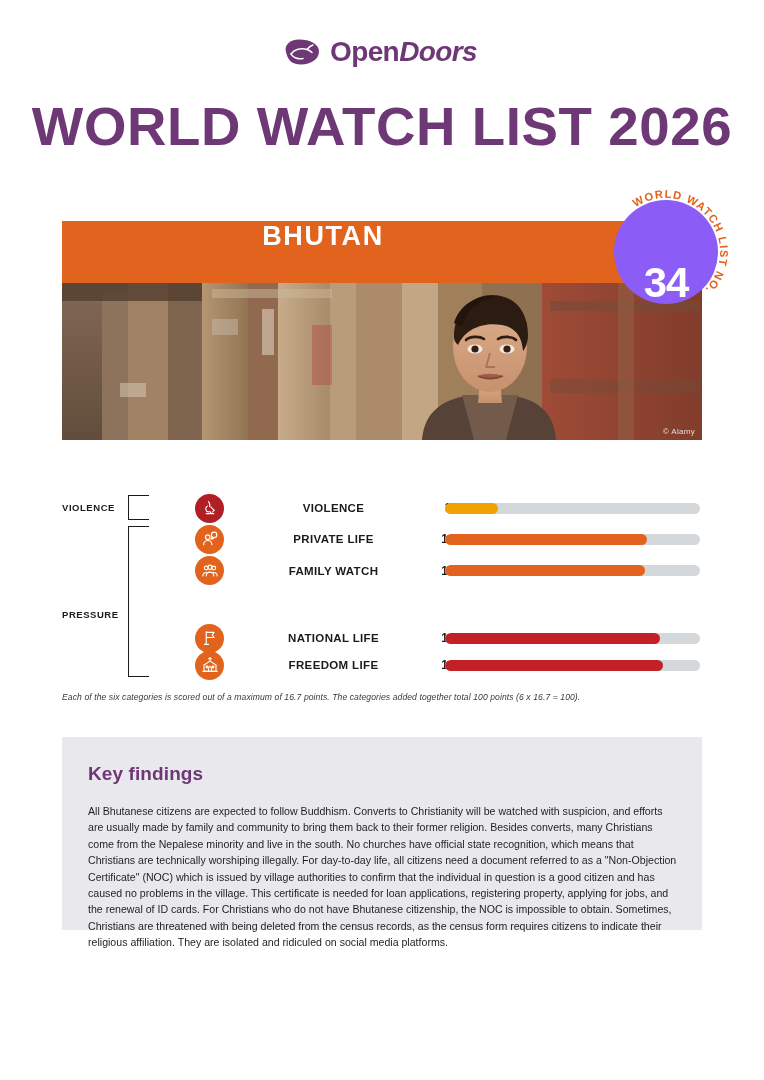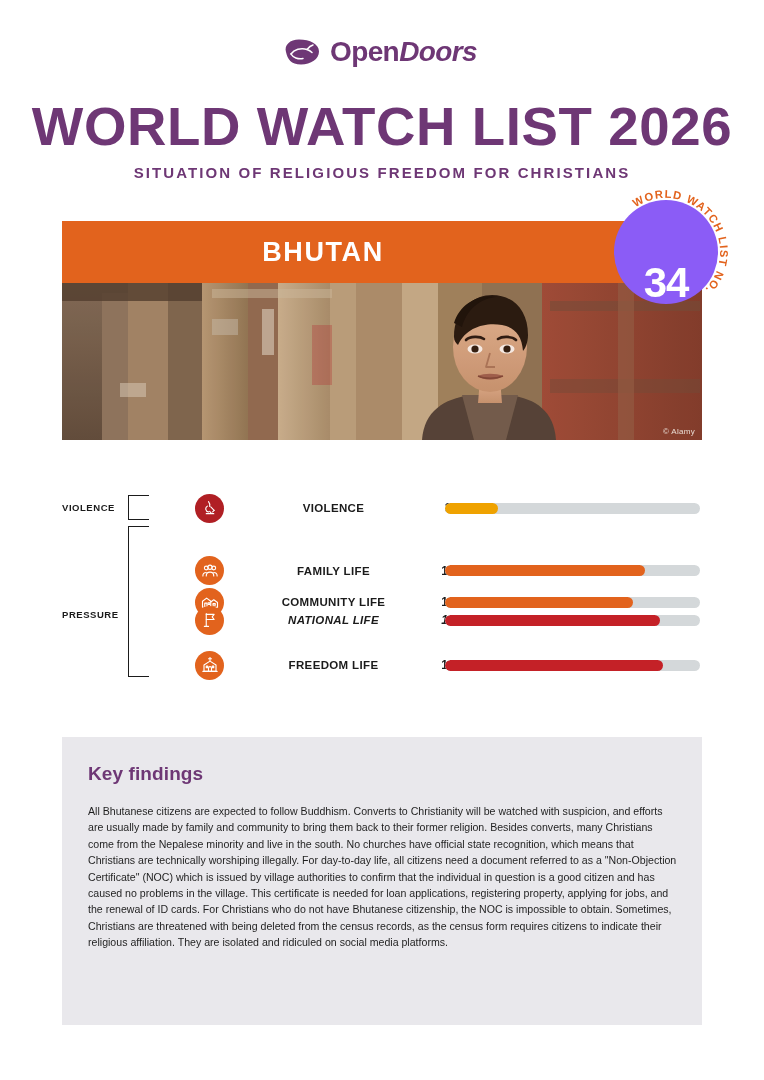--- a/index.html
+++ b/index.html
@@ -59,21 +59,21 @@
     letter-spacing: 2.1px;
     color: #6e3775;
   }
 
   
   .banner {
     position: absolute;
     left: 62px; top: 221px;
     width: 640px; height: 62px;
     background: #e2631d;
-    display: flex; align-items: center; justify-content: center;
+    display: flex; align-items: flex-start; justify-content: center;
   }
   .banner-title {
     color: #fff;
     font-size: 27px;
     font-weight: bold;
     letter-spacing: 1.6px;
     padding-right: 118px;
   }
 
   
@@ -216,21 +216,21 @@
     font-size: 8.6px;
     font-style: italic;
     color: #3b3b3b;
     letter-spacing: 0.08px;
   }
 
   
   .findings {
     position: absolute;
     left: 62px; top: 737px;
-    width: 640px; height: 288px;
+    width: 640px; height: 193px;
     background: #e9e8ec;
   }
   .findings-title {
     position: absolute;
     left: 26px; top: 26px;
     font-size: 19px;
     font-weight: bold;
     color: #6e3775;
     letter-spacing: 0.1px;
   }
@@ -255,21 +255,20 @@
         <path d="M3 14 C1 7 7 1.5 16 1.5 C27 1.5 36 6 36 13.5 C36 21 28 26.5 18 26.5 C8 26.5 4.5 21 3 14 Z" fill="#6e3775"></path>
         <path d="M8 16 C11 11.5 18 9.5 24 11.5 C27 12.5 29 14.5 29 14.5" stroke="#ffffff" stroke-width="1.5" fill="none" stroke-linecap="round"></path>
         <path d="M24 11.5 C26 9 28 7.5 30 7" stroke="#ffffff" stroke-width="1.5" fill="none" stroke-linecap="round"></path>
         <path d="M8 16 C10 19.5 15 21.5 20 20.5" stroke="#ffffff" stroke-width="1.5" fill="none" stroke-linecap="round"></path>
       </svg>
     </span>
     <span class="logo-text"><span>Open</span><span class="ital">Doors</span></span>
   </div>
 
   <div class="main-title">WORLD WATCH LIST 2026</div>
-  <div class="subtitle">SITUATION OF RELIGIOUS FREEDOM FOR CHRISTIANS</div>
 
   <div class="banner">
     <span class="banner-title">BHUTAN</span>
   </div>
 
   <div class="rank-badge">
     <svg class="rank-arc" viewBox="0 0 136 136">
       <defs>
         <path id="arcpath" d="M 14,68 A 54,54 0 1 1 122,68" transform="rotate(52 68 68)"></path>
       </defs>
@@ -370,58 +369,57 @@
               <path d="M7 19.5h10"></path>
             </g>
           </svg>
         </div>
         <div class="cat-label">VIOLENCE</div>
         <div class="cat-score">3.5</div>
         <div class="bar-track" style="background: rgb(212, 216, 218);">
           <div class="bar-fill" style="width: 20.96%; background: rgb(239, 162, 0);"></div>
         </div>
       </div>
+      <div class="chart-row" style="top: 31.4px;">
+        <div class="cat-icon" style="background: rgb(226, 99, 29);">
+          <svg width="18" height="18" viewBox="0 0 24 24">
+            <g fill="none" stroke="#fff" stroke-width="1.5" stroke-linecap="round" stroke-linejoin="round">
+              <circle cx="9" cy="9.5" r="3"></circle>
+              <path d="M3.5 19.5c0-3.2 2.5-5.5 5.5-5.5s5.5 2.3 5.5 5.5"></path>
+              <circle cx="17.5" cy="6.5" r="3.6"></circle>
+              <path d="M15 9.8l-1.6 2.6 2.9-.9"></path>
+            </g>
+          </svg>
+        </div>
+        <div class="cat-label">PRIVATE LIFE</div>
+        <div class="cat-score">13.2</div>
+        <div class="bar-track" style="background: rgb(212, 216, 218);">
+          <div class="bar-fill" style="width: 79.04%; background: rgb(226, 99, 29);"></div>
+        </div>
+      </div>
       <div class="chart-row" style="top: 62.8px;">
         <div class="cat-icon" style="background: rgb(226, 99, 29);">
           <svg width="18" height="18" viewBox="0 0 24 24">
             <g fill="none" stroke="#fff" stroke-width="1.5" stroke-linecap="round" stroke-linejoin="round">
               <circle cx="7" cy="8" r="2.5"></circle>
               <circle cx="17" cy="8" r="2.5"></circle>
               <circle cx="12" cy="7" r="2.8"></circle>
               <path d="M2.5 18.5c0-2.6 2-4.5 4.5-4.5"></path>
               <path d="M21.5 18.5c0-2.6-2-4.5-4.5-4.5"></path>
               <path d="M7 18.5c0-2.8 2.2-5 5-5s5 2.2 5 5"></path>
             </g>
           </svg>
         </div>
-        <div class="cat-label">FAMILY LIFE</div>
+        <div class="cat-label">FAMILY WATCH</div>
         <div class="cat-score">13.1</div>
         <div class="bar-track" style="background: rgb(212, 216, 218);">
           <div class="bar-fill" style="width: 78.44%; background: rgb(226, 99, 29);"></div>
         </div>
       </div>
-      <div class="chart-row" style="top: 94.2px;">
-        <div class="cat-icon" style="background: rgb(226, 99, 29);">
-          <svg width="18" height="18" viewBox="0 0 24 24">
-            <g fill="none" stroke="#fff" stroke-width="1.5" stroke-linecap="round" stroke-linejoin="round">
-              <path d="M2 11l5.5-4.2L13 11v8H2z"></path>
-              <path d="M13 12l4-3 5 3.6V19h-9"></path>
-              <rect x="5" y="13.5" width="3" height="5.5"></rect>
-              <path d="M9.5 13h2.2v2.4H9.5z"></path>
-              <path d="M16 14h3v2.2h-3z"></path>
-            </g>
-          </svg>
-        </div>
-        <div class="cat-label">COMMUNITY LIFE</div>
-        <div class="cat-score">12.3</div>
-        <div class="bar-track" style="background: rgb(212, 216, 218);">
-          <div class="bar-fill" style="width: 73.65%; background: rgb(226, 99, 29);"></div>
-        </div>
-      </div>
-      <div class="chart-row" style="top: 112px; font-style: italic;">
+      <div class="chart-row" style="top: 130px;">
         <div class="cat-icon" style="background: rgb(226, 99, 29);">
           <svg width="18" height="18" viewBox="0 0 24 24">
             <g fill="none" stroke="#fff" stroke-width="1.5" stroke-linecap="round" stroke-linejoin="round">
               <path d="M7 3.5v17"></path>
               <path d="M7 4.5h10.5l-2.6 3.4 2.6 3.4H7"></path>
               <path d="M4.5 20.5h5.5"></path>
             </g>
           </svg>
         </div>
         <div class="cat-label">NATIONAL LIFE</div>
@@ -445,19 +443,20 @@
           </svg>
         </div>
         <div class="cat-label">FREEDOM LIFE</div>
         <div class="cat-score">14.3</div>
         <div class="bar-track" style="background: rgb(212, 216, 218);">
           <div class="bar-fill" style="width: 85.63%; background: rgb(196, 33, 39);"></div>
         </div>
       </div>
     </div>
 
+  <div class="footnote">Each of the six categories is scored out of a maximum of 16.7 points. The categories added together total 100 points (6 x 16.7 = 100).</div>
 
   <div class="findings">
     <div class="findings-title">Key findings</div>
     <div class="findings-body">All Bhutanese citizens are expected to follow Buddhism. Converts to Christianity will be watched with suspicion, and efforts are usually made by family and community to bring them back to their former religion. Besides converts, many Christians come from the Nepalese minority and live in the south. No churches have official state recognition, which means that Christians are technically worshiping illegally. For day-to-day life, all citizens need a document referred to as a "Non-Objection Certificate" (NOC) which is issued by village authorities to confirm that the individual in question is a good citizen and has caused no problems in the village. This certificate is needed for loan applications, registering property, applying for jobs, and the renewal of ID cards. For Christians who do not have Bhutanese citizenship, the NOC is impossible to obtain. Sometimes, Christians are threatened with being deleted from the census records, as the census form requires citizens to indicate their religious affiliation. They are isolated and ridiculed on social media platforms.</div>
   </div>
 
 </div>
 
 </body></html>

